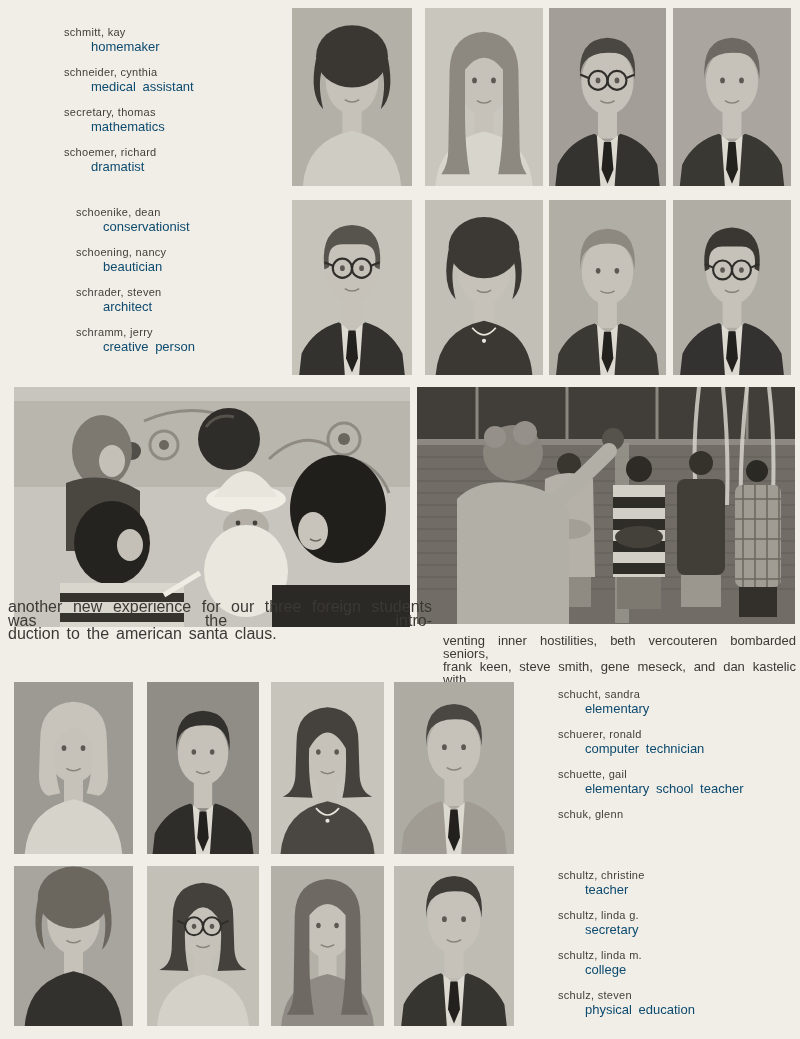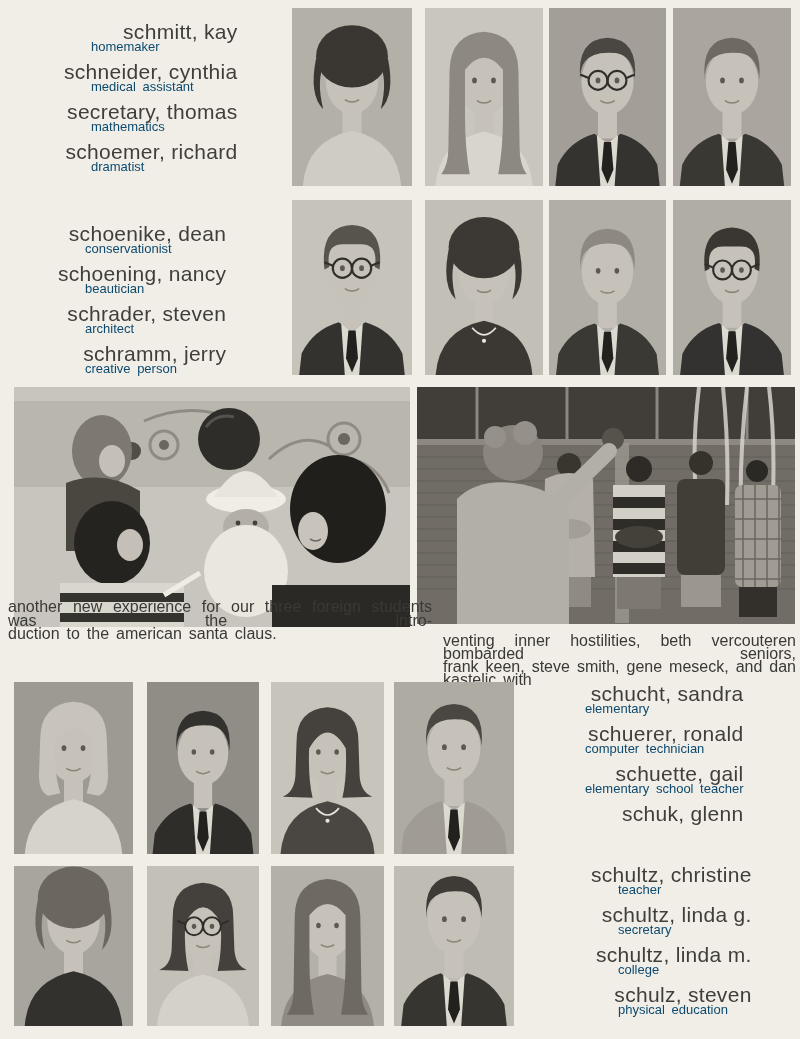--- a/index.html
+++ b/index.html
@@ -5,32 +5,32 @@
   html,body{margin:0;padding:0;background:#9a968f;}
   .page{
     position:relative;width:800px;height:1039px;margin:0 auto;
     background:#f1eee8;
     font-family:"Liberation Sans","DejaVu Sans",sans-serif;
     overflow:hidden;
   }
   
   .name-list{position:absolute;}
   .entry{margin-bottom:10px;}
-  .nm{font-size:21px;line-height:16px;letter-spacing:.3px;color:#403e3a;text-align:right;}
+  .nm{font-size:11px;line-height:16px;letter-spacing:.3px;color:#403e3a;}
   .oc{font-size:13px;line-height:14px;padding-left:27px;color:#0c4a6e;word-spacing:3px;}
   .oc:empty{display:none;}
   
   .photo{position:absolute;overflow:hidden;background:#b5b2aa;}
   .photo svg{display:block;width:100%;height:100%;}
   
   .caption{position:absolute;color:#3b3935;}
   .cap-line{text-align:justify;text-align-last:justify;}
   .cap-line:last-child{text-align-last:left;}
   .caption-santa{left:8px;top:600px;width:424px;font-size:16px;line-height:13.5px;word-spacing:2.5px;}
-  .caption-carnival{left:443px;top:634px;width:353px;font-size:16px;line-height:13px;word-spacing:2.5px;}
+  .caption-carnival{left:443px;top:634px;width:353px;font-size:13px;line-height:13px;word-spacing:2.5px;}
 </style>
 </head>
 <body>
 
 <div class="page">
 
   <section class="name-list" style="left:64px;top:24px;">
     <div class="entry">
       <div class="nm">schmitt, kay</div>
       <div class="oc">homemaker</div>
@@ -41,21 +41,21 @@
     </div>
     <div class="entry">
       <div class="nm">secretary, thomas</div>
       <div class="oc">mathematics</div>
     </div>
     <div class="entry">
       <div class="nm">schoemer, richard</div>
       <div class="oc">dramatist</div>
     </div>
   </section>
-  <section class="name-list" style="left:58px;top:204px;margin-top:22px;">
+  <section class="name-list" style="left:76px;top:204px;">
     <div class="entry">
       <div class="nm">schoenike, dean</div>
       <div class="oc">conservationist</div>
     </div>
     <div class="entry">
       <div class="nm">schoening, nancy</div>
       <div class="oc">beautician</div>
     </div>
     <div class="entry">
       <div class="nm">schrader, steven</div>
@@ -443,21 +443,21 @@
     </div>
     <div class="entry">
       <div class="nm">schuette, gail</div>
       <div class="oc">elementary school teacher</div>
     </div>
     <div class="entry">
       <div class="nm">schuk, glenn</div>
 
     </div>
   </section>
-  <section class="name-list" style="left:558px;top:867px;margin-left:33px;">
+  <section class="name-list" style="left:558px;top:867px;">
     <div class="entry">
       <div class="nm">schultz, christine</div>
       <div class="oc">teacher</div>
     </div>
     <div class="entry">
       <div class="nm">schultz, linda g.</div>
       <div class="oc">secretary</div>
     </div>
     <div class="entry">
       <div class="nm">schultz, linda m.</div>

